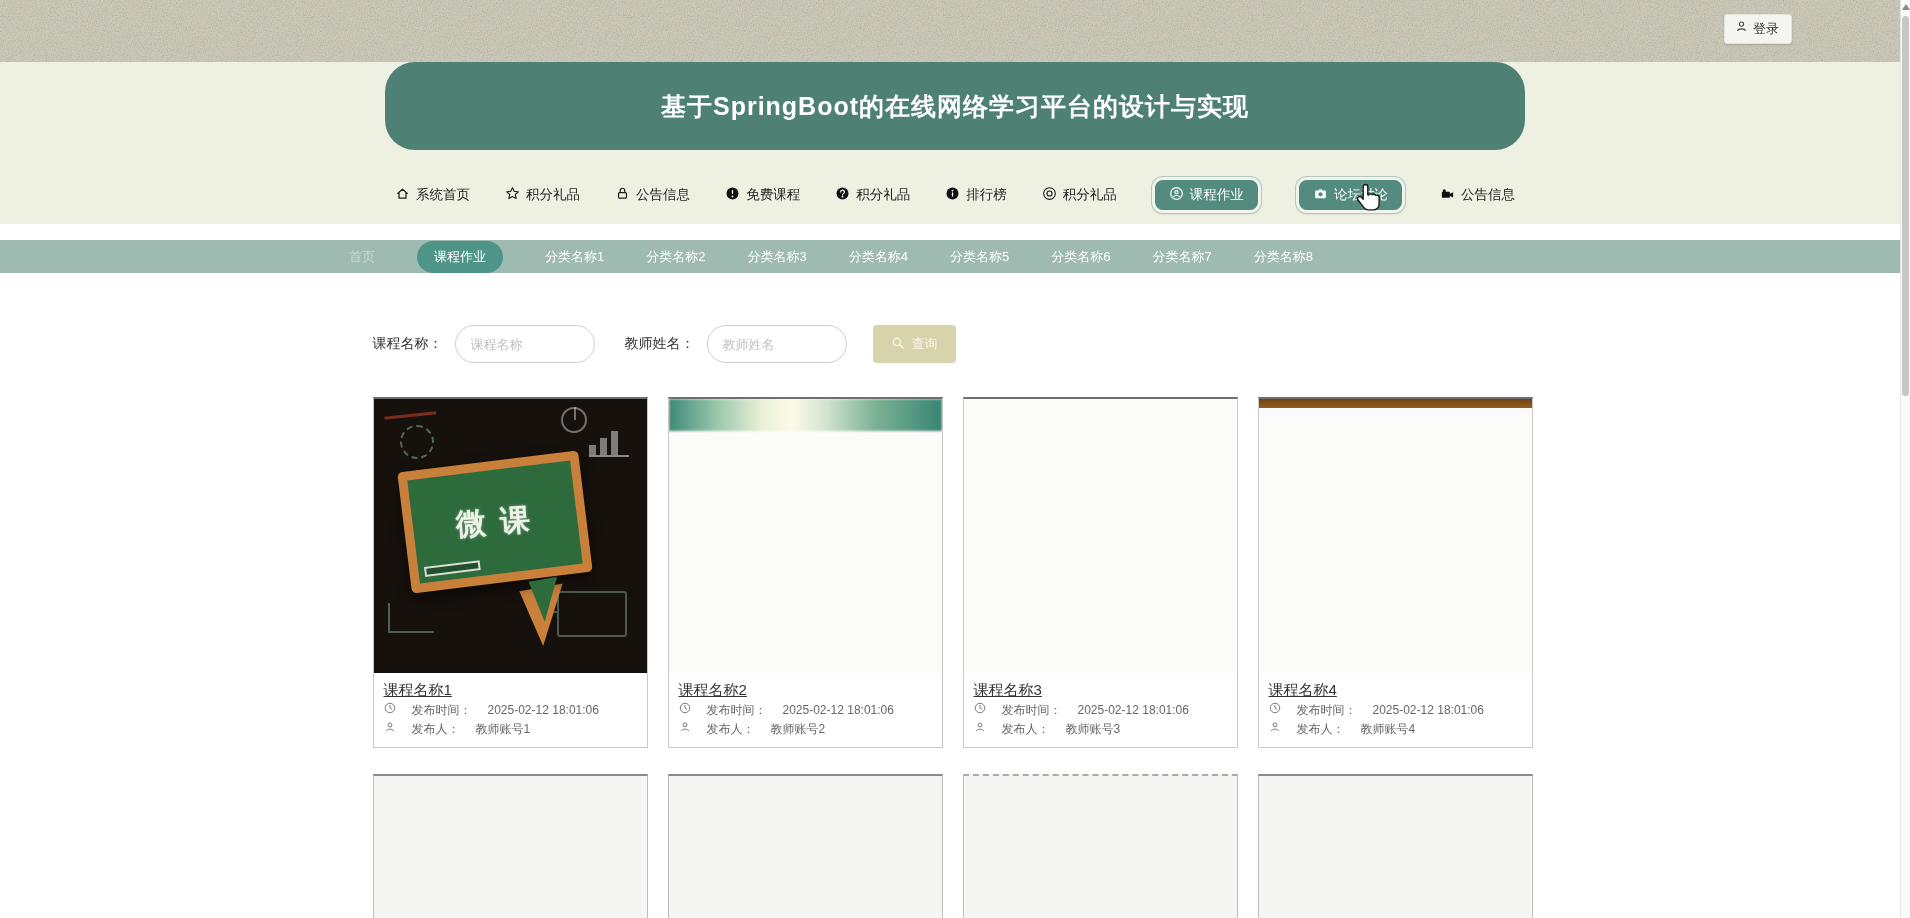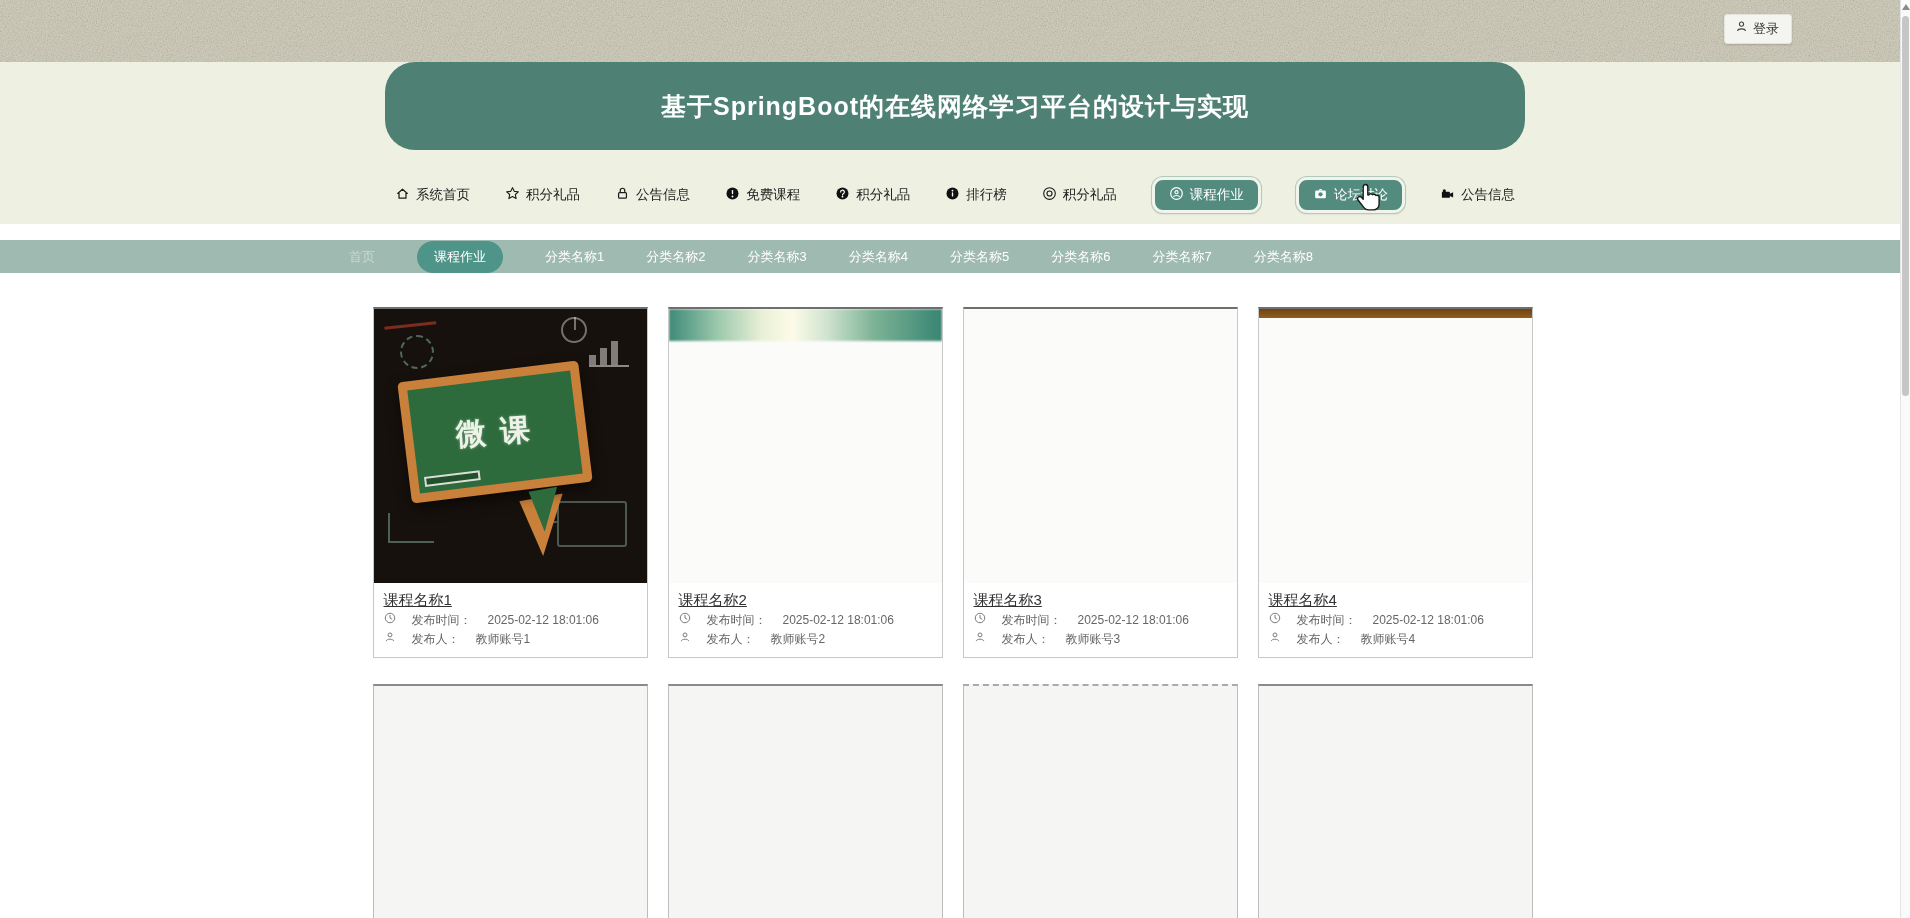--- a/index.html
+++ b/index.html
@@ -265,20 +265,34 @@
     <span class="subnav-cat">分类名称5</span>
     <span class="subnav-cat">分类名称6</span>
     <span class="subnav-cat">分类名称7</span>
     <span class="subnav-cat">分类名称8</span>
   </div>
 </div>
 
 <div class="content">
   <div class="container">
 
+    <div class="search-row">
+      <span class="search-label">课程名称：</span>
+      <input class="search-input" type="text" placeholder="课程名称" style="">
+      <span class="gap-lg"></span>
+      <span class="search-label">教师姓名：</span>
+      <input class="search-input" type="text" placeholder="教师姓名" style="">
+      <button class="search-btn">
+        <span><svg width="14" height="14" viewBox="0 0 16 16">
+              <circle cx="6.8" cy="6.8" r="4.2" fill="none" stroke="#f8f7ea" stroke-width="1.5"></circle>
+              <line x1="10.2" y1="10.2" x2="14" y2="14" stroke="#f8f7ea" stroke-width="1.5" stroke-linecap="round"></line>
+            </svg></span>
+        <span>查询</span>
+      </button>
+    </div>
 
     <div class="cards-grid">
 
       <div class="card">
         <div class="card-image img-blackboard">
           <span class="doodle d-red"></span>
           <span class="doodle d-circle"></span>
           <span class="doodle d-pie"></span>
           <span class="doodle d-bars">
               <i></i>

